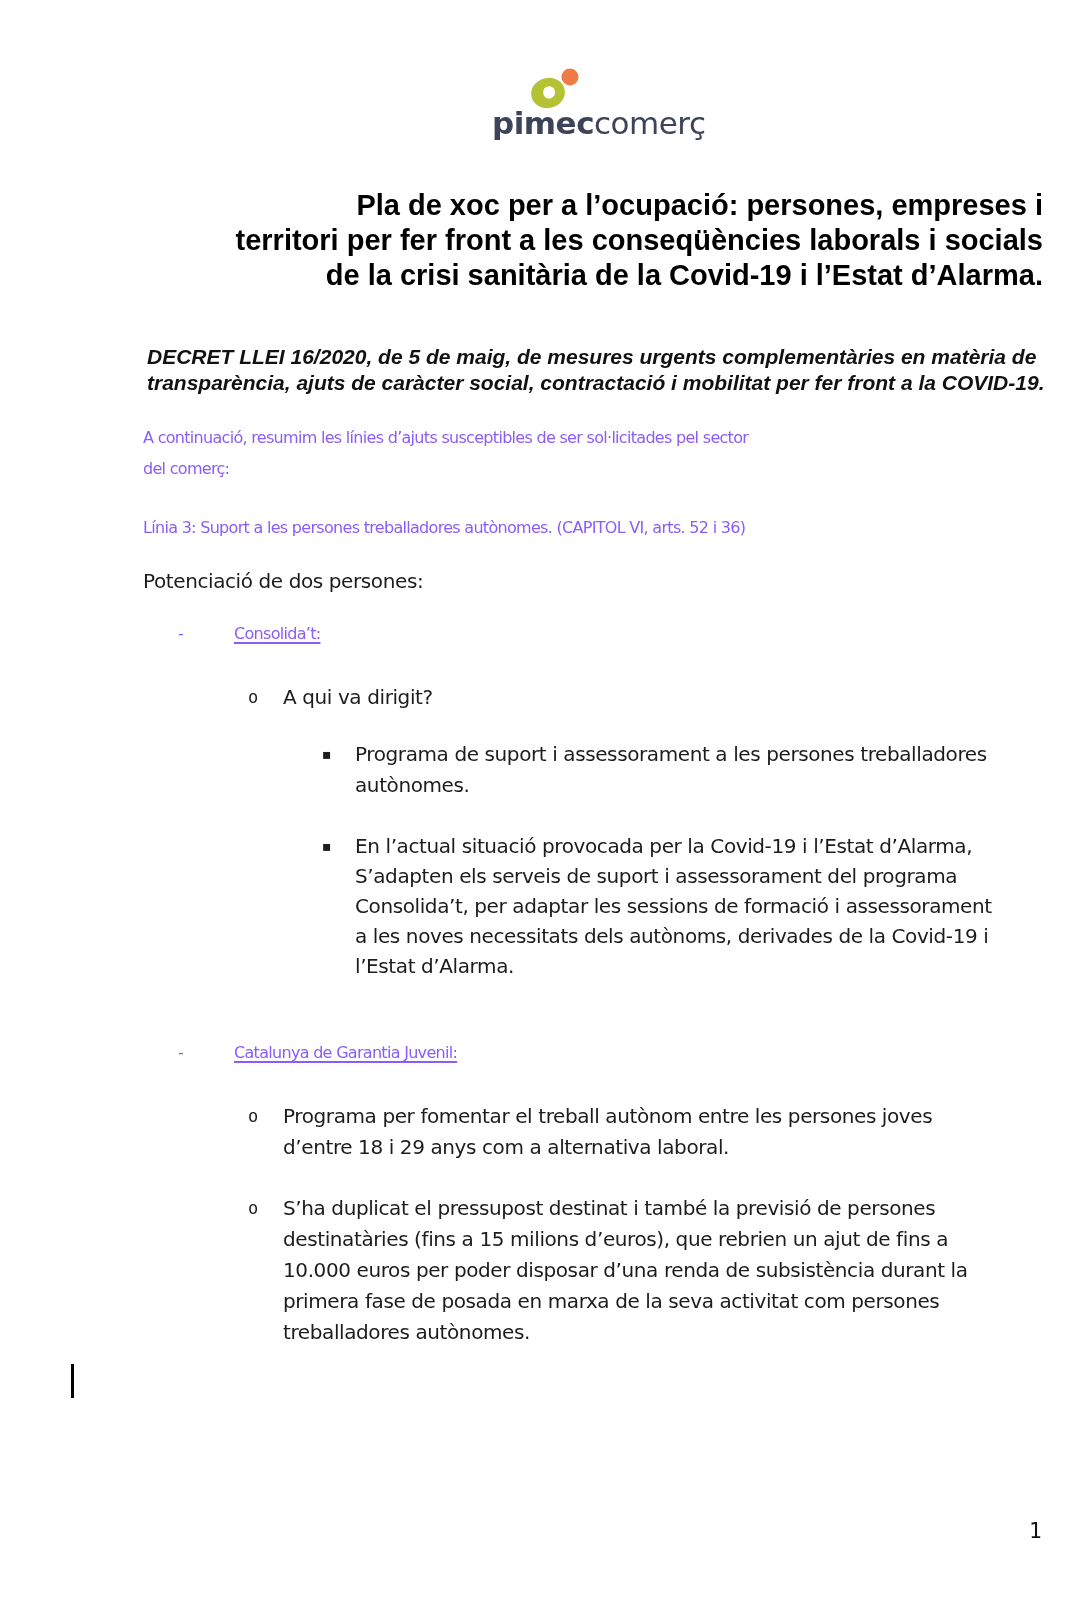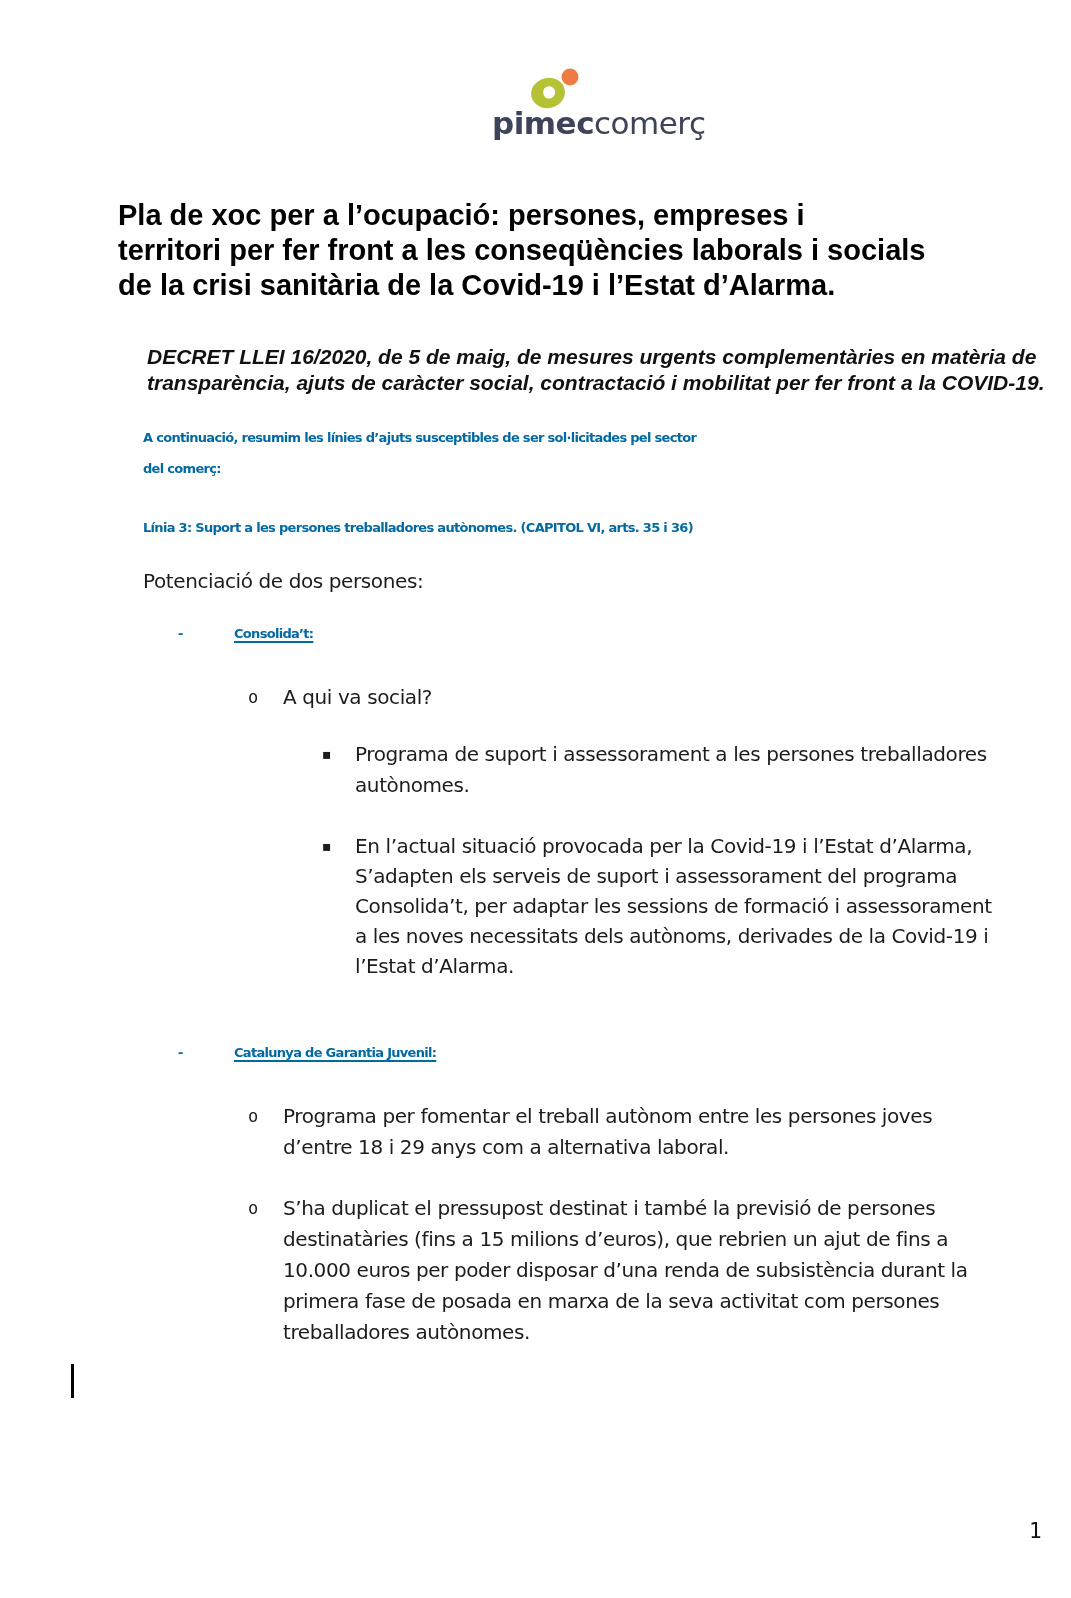--- a/index.html
+++ b/index.html
@@ -19,38 +19,38 @@
   .logo-text{
     position:absolute;left:0;top:40px;
     font-size:31px;line-height:34px;letter-spacing:-0.5px;
     color:#3d4459;white-space:nowrap;
   }
   .logo-text .b{font-weight:700;}
   .logo-text .l{font-weight:400;}
 
   
   .doc-title{
-    position:absolute;top:180px;left:100px;width:935px;margin:18px;
+    position:absolute;top:180px;left:100px;width:935px;margin:8px;
     font-family:"Liberation Sans", sans-serif;
     font-weight:700;font-size:29px;line-height:35px;
-    text-align:left;color:#000;
+    text-align:right;color:#000;
   }
 
   
   .decree{
     position:absolute;top:340px;left:143px;width:900px;margin:4px;
     font-family:"Liberation Sans", sans-serif;
     font-weight:700;font-style:italic;
     font-size:21px;line-height:26px;color:#111;
   }
 
   
   .body-b{
-    font-weight:700;letter-spacing:-0.7px;
-    font-size:13px;line-height:31px;color:#0369a1;
+    font-weight:400;letter-spacing:-0.7px;
+    font-size:16px;line-height:31px;color:#8b5cf6;
   }
   .body-r{
     font-weight:400;letter-spacing:-0.4px;
     font-size:20px;line-height:31px;color:#1c1c1c;
   }
   .abs{position:absolute;margin:0;}
 
   .intro{top:422px;left:143px;width:910px;}
   .linia3{top:512px;left:143px;width:910px;}
   .potenciacio{top:566px;left:143px;width:910px;}
@@ -97,32 +97,32 @@
       <span class="b">pimec</span><span class="l">comerç</span>
     </div>
   </div>
 
   <h1 class="doc-title">Pla de xoc per a l’ocupació: persones, empreses i<br>territori per fer front a les conseqüències laborals i socials<br>de la crisi sanitària de la Covid-19 i l’Estat d’Alarma.</h1>
 
   <p class="decree">DECRET LLEI 16/2020, de 5 de maig, de mesures urgents complementàries en matèria de<br>transparència, ajuts de caràcter social, contractació i mobilitat per fer front a la COVID-19.</p>
 
   <p class="abs intro body-b">A continuació, resumim les línies d’ajuts susceptibles de ser sol·licitades pel sector<br>del comerç:</p>
 
-  <p class="abs linia3 body-b">Línia 3: Suport a les persones treballadores autònomes. (CAPITOL VI, arts. 35 i 36)</p>
+  <p class="abs linia3 body-b">Línia 3: Suport a les persones treballadores autònomes. (CAPITOL VI, arts. 52 i 36)</p>
 
   <p class="abs potenciacio body-r">Potenciació de dos persones:</p>
 
   <div class="row lvl1 body-b" style="top:618px;">
     <span class="bullet">-</span>
     <span class="u">Consolida’t:</span>
   </div>
 
   <div class="row lvl2 body-r" style="top:682px;">
     <span class="bullet">o</span>
-    <span>A qui va social?</span>
+    <span>A qui va dirigit?</span>
   </div>
 
   <div class="row lvl3 body-r" style="top:739px;">
     <span class="bullet">▪</span>
     <span>Programa de suport i assessorament a les persones treballadores<br>autònomes.</span>
   </div>
 
   <div class="row lvl3 body-r" style="top:831px;line-height:30px;">
     <span class="bullet" style="line-height:30px;">▪</span>
     <span style="line-height:30px;">En l’actual situació provocada per la Covid-19 i l’Estat d’Alarma,<br>S’adapten els serveis de suport i assessorament del programa<br>Consolida’t, per adaptar les sessions de formació i assessorament<br>a les noves necessitats dels autònoms, derivades de la Covid-19 i<br>l’Estat d’Alarma.</span>

